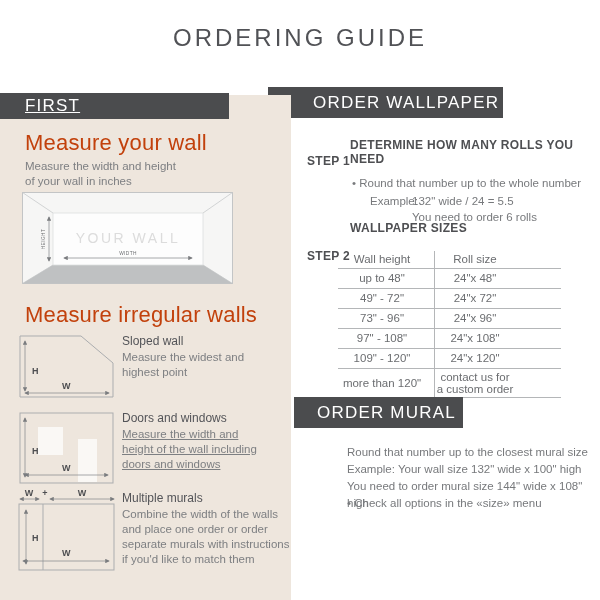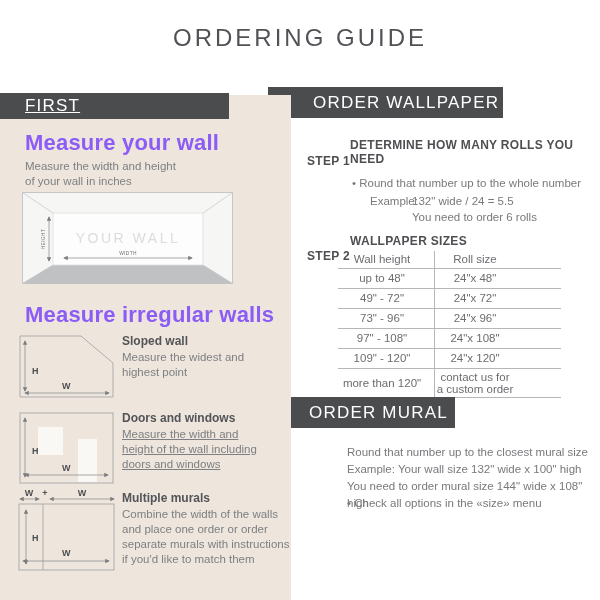--- a/index.html
+++ b/index.html
@@ -7,28 +7,28 @@
         font-family:"Liberation Sans", sans-serif;}
   .abs{position:absolute;}
 
   .title{left:0;top:24px;width:600px;text-align:center;font-size:24px;letter-spacing:3px;
          color:#515256;font-weight:400;}
 
   .bar{background:#4b4c4e;color:#ffffff;display:flex;align-items:center;
        font-size:17px;letter-spacing:1.2px;font-weight:400;}
   .bar-first{left:0;top:93px;width:229px;height:26px;padding-left:25px;z-index:3;box-sizing:border-box;text-decoration:underline;}
   .bar-wallpaper{left:268px;top:87px;width:235px;height:31px;padding-left:45px;z-index:1;box-sizing:border-box;}
-  .bar-mural{left:286px;top:397px;width:169px;height:31px;padding-left:23px;z-index:1;box-sizing:border-box;}
+  .bar-mural{left:294px;top:397px;width:169px;height:31px;padding-left:23px;z-index:1;box-sizing:border-box;}
 
   .panel{left:0;top:95px;width:291px;height:505px;background:#eee6dd;z-index:2;}
   .z3{z-index:3;}
 
-  .h2{font-size:22px;color:#8b5cf6;letter-spacing:0.2px;font-weight:700;}
+  .h2{font-size:22px;color:#c2410c;letter-spacing:0.2px;font-weight:400;}
   .body-txt{font-size:11.5px;color:#7d7f82;line-height:15px;white-space:pre-line;}
-  .item-title{font-size:12px;font-weight:700;color:#535458;}
+  .item-title{font-size:12px;font-weight:400;color:#535458;}
 
   .step-label{font-size:12px;font-weight:700;color:#4e4f52;letter-spacing:0.3px;margin-top:16px;}
   .step-title{font-size:12px;font-weight:700;color:#4e4f52;letter-spacing:0.3px;}
   .r-txt{font-size:11.5px;color:#77797c;line-height:16px;white-space:pre-line;}
 
   table.sizes{border-collapse:collapse;table-layout:fixed;width:223px;}
   table.sizes td{border-bottom:1px solid #b4b6b8;font-size:11.5px;color:#6b6d70;
                  text-align:center;vertical-align:middle;white-space:pre-line;padding:0;}
   table.sizes td.c1{border-right:1px solid #b4b6b8;width:88px;padding-right:8px;}
   table.sizes td.c2{padding-right:46px;}
@@ -133,21 +133,21 @@
 if you'd like to match them</div>
 
   <div class="abs step-label" style="left:307px;top:138px;">STEP 1</div>
   <div class="abs step-title" style="left:350px;top:138px;">DETERMINE HOW MANY ROLLS YOU NEED</div>
   <div class="abs r-txt" style="left:352px;top:175px;">• Round that number up to the whole number</div>
   <div class="abs r-txt" style="left:370px;top:193px;">Example:</div>
   <div class="abs r-txt" style="left:412px;top:193px;">132" wide / 24 = 5.5</div>
   <div class="abs r-txt" style="left:412px;top:209px;">You need to order 6 rolls</div>
 
   <div class="abs step-label" style="left:307px;top:233px;">STEP 2</div>
-  <div class="abs step-title" style="left:350px;top:234px;">WALLPAPER SIZES</div>
+  <div class="abs step-title" style="left:350px;top:221px;">WALLPAPER SIZES</div>
 
   <table class="abs sizes" style="left:338px;top:251px;">
     <tbody>
         <tr class="hd">
       <td class="c1">Wall height</td>
       <td class="c2">Roll size</td>
     </tr>
     <tr class="rw">
       <td class="c1">up to 48"</td>
       <td class="c2">24"x 48"</td>

